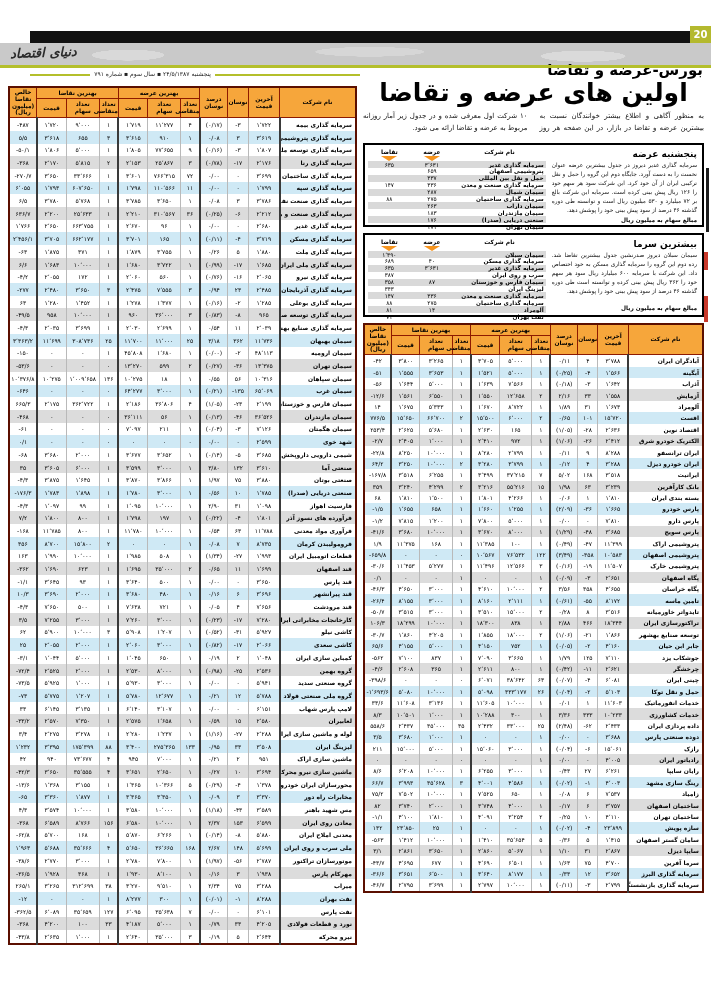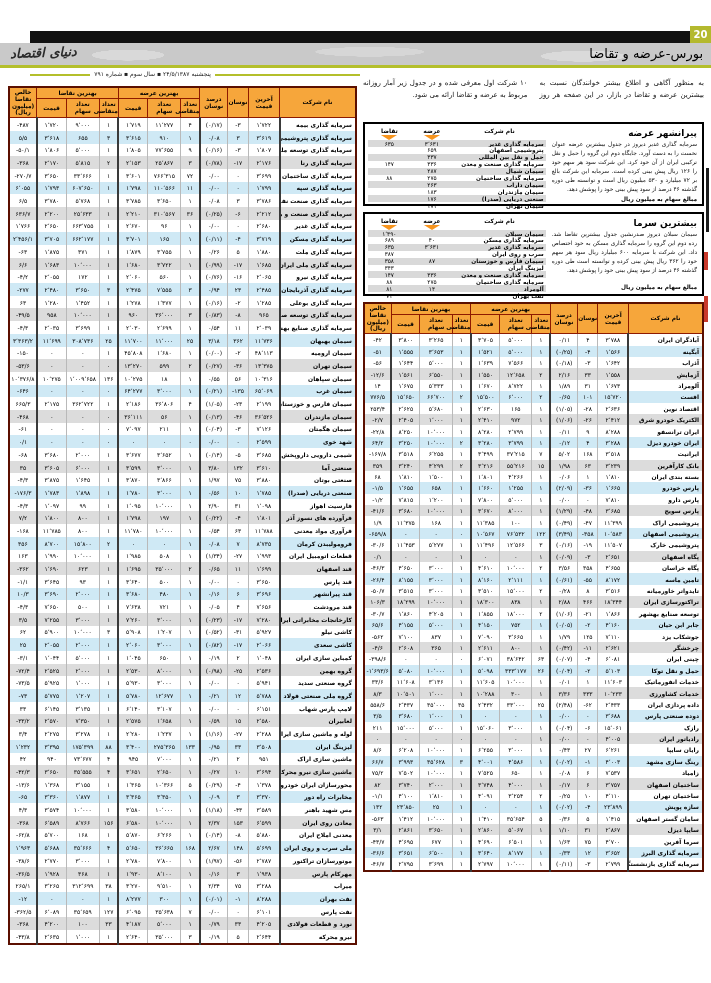--- a/index.html
+++ b/index.html
@@ -11,39 +11,39 @@
   .topbar{position:absolute;left:30px;top:31px;width:660px;height:12px;background:#121212;}
   .pagenum{position:absolute;right:0;top:26px;width:21px;height:17px;background:#b4b92e;
            color:#fff;font-weight:bold;font-size:10px;text-align:center;line-height:17px;}
   .band{position:absolute;left:0;top:43px;width:711px;height:22px;background:#c9c9c9;
         background-image:
           radial-gradient(ellipse 60px 9px at 18% 55%, #d9d9d9 0 60%, transparent 61%),
           radial-gradient(ellipse 90px 8px at 52% 40%, #d6d6d6 0 60%, transparent 61%),
           radial-gradient(ellipse 70px 9px at 82% 60%, #dadada 0 60%, transparent 61%);}
   .logo{position:absolute;left:10px;top:2px;font-family:"DejaVu Serif",serif;
         font-style:italic;font-weight:bold;font-size:13px;color:#2b2b2b;transform:rotate(-2deg);}
-  .section{position:absolute;right:8px;top:3px;font-size:13px;font-weight:normal;color:#000;direction:rtl;}
+  .section{position:absolute;right:8px;top:18px;font-size:15px;font-weight:bold;color:#000;direction:rtl;}
   .greenrule{position:absolute;left:0;top:65px;width:711px;height:3px;background:#b4bf2b;}
   .dateline{position:absolute;left:30px;top:71px;width:330px;height:8px;}
   .dateline .line{position:absolute;left:0;top:3px;width:100%;height:2px;background:#b4bf2b;}
   .datetext{position:absolute;right:145px;top:-1px;background:#fff;padding:0 4px;
             font-size:6px;color:#222;direction:rtl;white-space:nowrap;}
 
   
   .edge-black{position:absolute;right:2px;top:168px;width:3px;height:64px;background:#1c1c1c;}
   .edge-red1{position:absolute;right:3px;top:252px;width:4px;height:18px;background:#c8392b;}
   .edge-red2{position:absolute;right:3px;top:296px;width:4px;height:26px;background:#c8392b;}
 
   
   .leftcol{position:absolute;left:8px;top:86px;width:349px;}
   .rightcol{position:absolute;left:363px;top:78px;width:341px;direction:rtl;}
 
   .headline{margin:0 0 4px 0;text-align:center;font-size:25px;font-weight:bold;
             letter-spacing:-1px;color:#000;}
-  .intro{margin:0 0 21px 0;font-size:7px;line-height:1.65;text-align:justify;
+  .intro{margin:0 0 9px 0;font-size:7px;line-height:1.65;text-align:justify;
          column-count:2;column-gap:12px;color:#111;}
 
   
   .box{border:2px solid #000;background:#fff;height:84px;margin-bottom:6px;
        display:flex;flex-direction:row;padding:3px;box-sizing:border-box;}
   .box-text{width:45%;padding:1px 2px 1px 6px;display:flex;flex-direction:column;}
   .box-title{font-size:9px;font-weight:bold;margin-bottom:2px;}
   .box-body{font-size:5.8px;line-height:1.55;text-align:justify;color:#111;flex:1;}
   .box-note{font-size:5.8px;font-weight:bold;margin-top:2px;}
   .box-tablewrap{width:55%;}
@@ -976,25 +976,26 @@
             <td class="num">۱</td>
             <td class="num">۱٬۰۰۰</td>
             <td class="num">۲٬۶۳۵</td>
             <td class="num">-۴۳/۸</td>
           </tr>
         </tbody>
     </table>
   </div>
 
   <div class="rightcol">
+    <h1 class="headline">اولین های عرضه و تقاضا</h1>
     <p class="intro">به منظور آگاهی و اطلاع بیشتر خوانندگان نسبت به بیشترین عرضه و تقاضا در بازار، در این صفحه هر روز ۱۰ شرکت اول معرفی شده و در جدول زیر آمار روزانه مربوط به عرضه و تقاضا ارائه می شود.</p>
 
     <div class="box">
       <div class="box-text">
-        <div class="box-title">پیرانشهر عرضه</div>
+        <div class="box-title">پنجشنبه عرضه</div>
         <div class="box-body">سرمایه گذاری غدیر دیروز در جدول بیشترین عرضه عنوان نخست را به دست آورد. جایگاه دوم این گروه را حمل و نقل ترکیبی ایران از آن خود کرد. این شرکت سود هر سهم خود را ۱۲۶ ریال پیش بینی کرده است. سرمایه این شرکت بالغ بر ۷۲ میلیارد و ۵۳۰ میلیون ریال است و توانسته طی دوره گذشته ۴۶ درصد از سود پیش بینی خود را پوشش دهد.</div>
         <div class="box-note">مبالغ سهام به میلیون ریال</div>
       </div>
       <div class="box-tablewrap">
         <table class="mini">
           <colgroup>
               <col style="width:52%">
               <col style="width:24%">
               <col style="width:24%">
             </colgroup>

